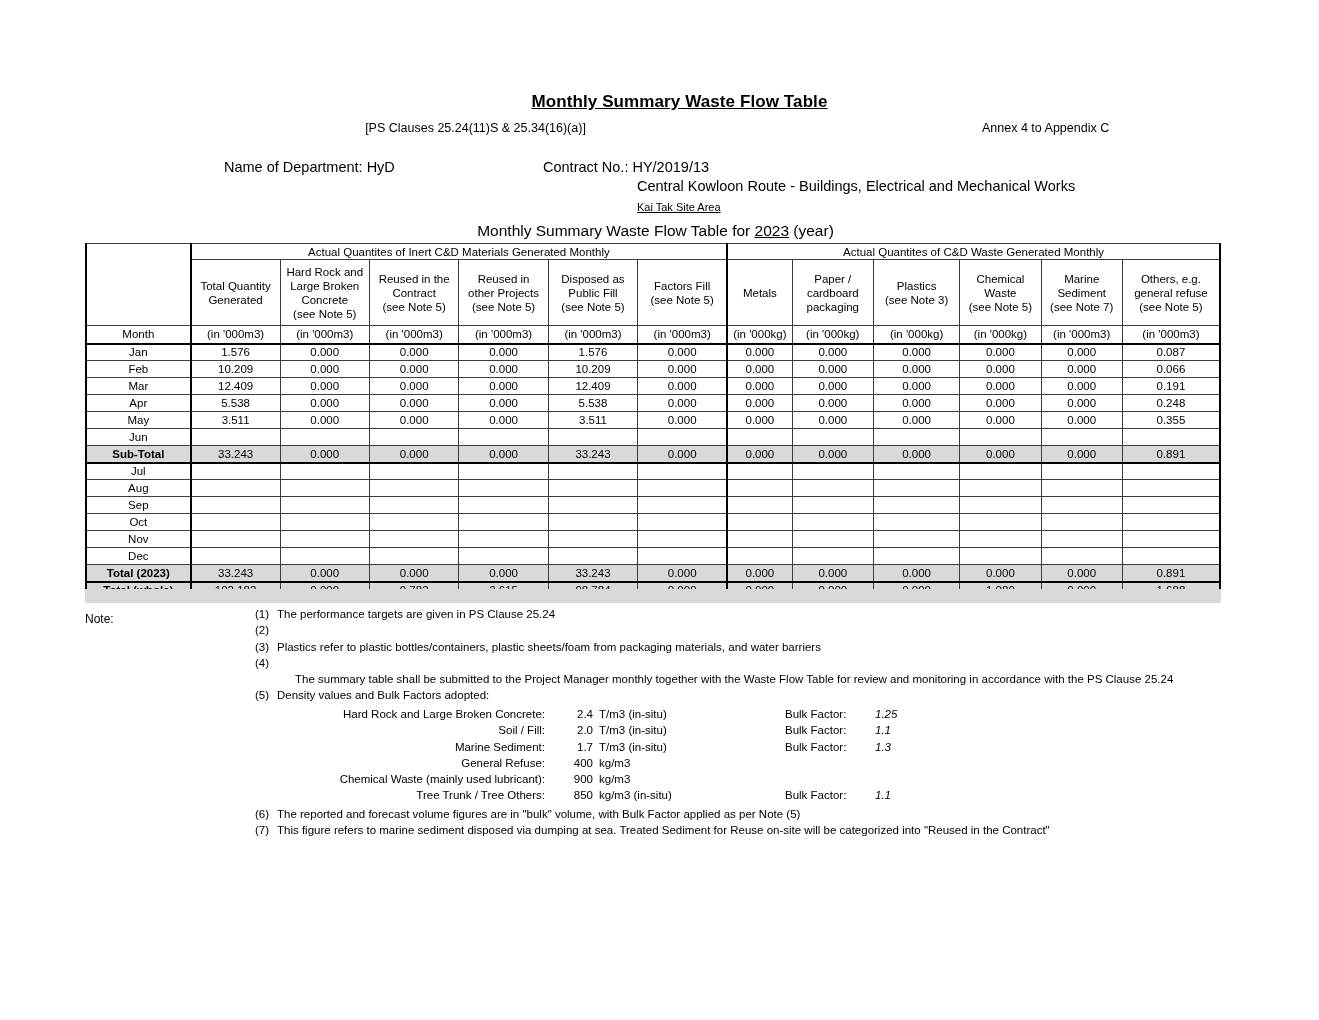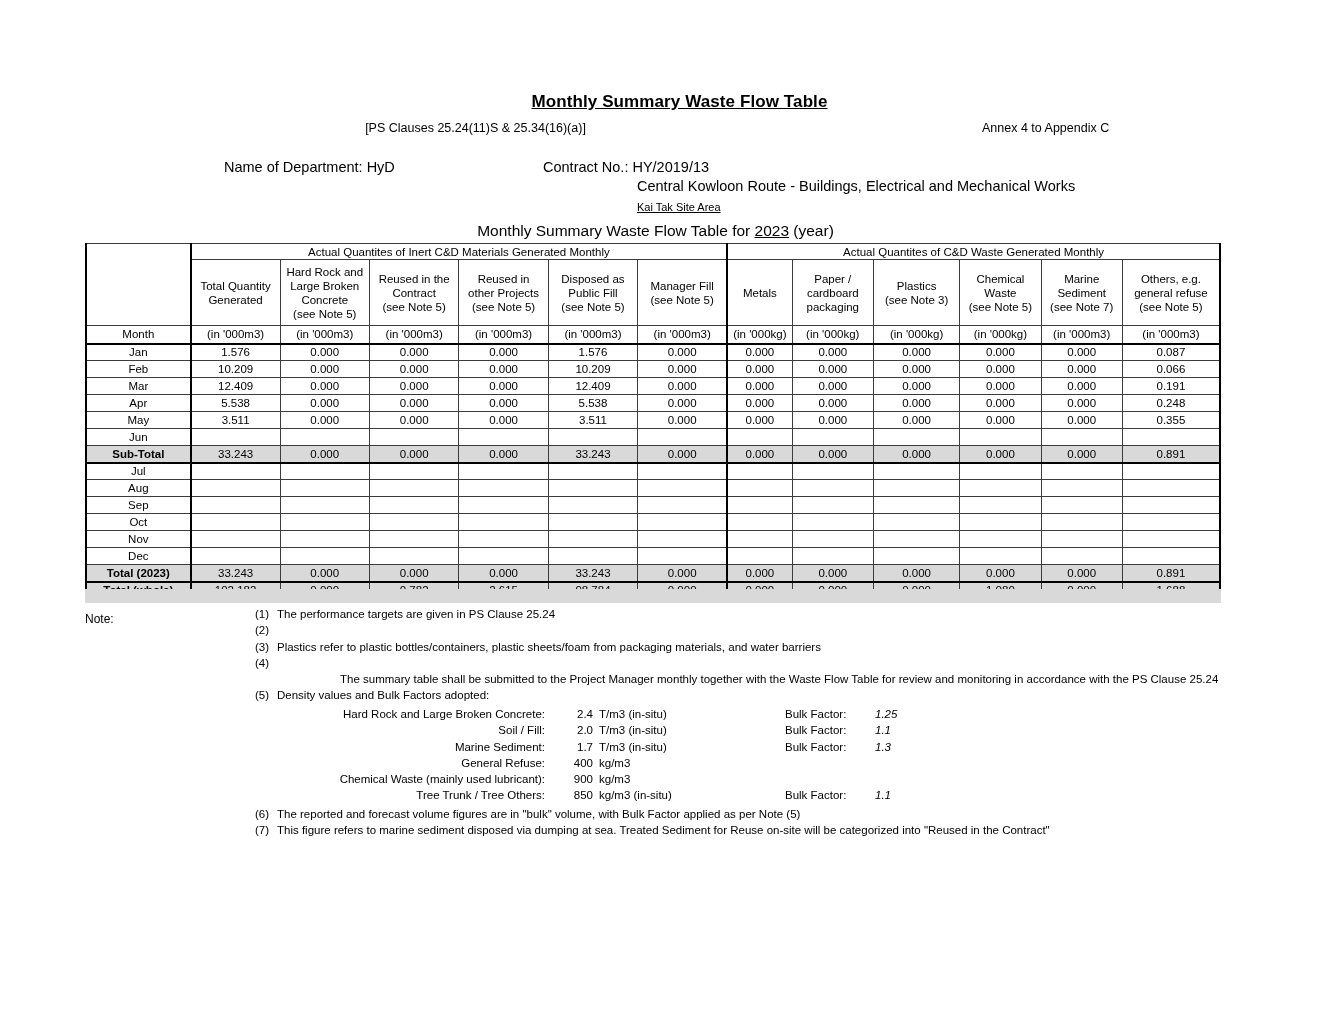--- a/index.html
+++ b/index.html
@@ -139,21 +139,21 @@
   .note-label { position: absolute; left: 85px; top: 4px; font-size: 12px; }
   .note-list { position: absolute; left: 255px; top: 0; width: 1060px; }
   .note-line {
     position: relative;
     height: 16.3px;
     white-space: nowrap;
     font-size: 11.5px;
   }
   .note-num { position: absolute; left: 0; top: 0; width: 22px; }
   .note-txt { position: absolute; left: 22px; top: 0; }
-  .note-txt.indent { left: 40px; margin-left: 45px; }
+  .note-txt.indent { left: 40px; }
 
   
   .density {
     position: absolute;
     left: 255px;
     top: 100px;
     width: 1000px;
     font-size: 11.5px;
   }
   .density-row { position: relative; height: 16.3px; white-space: nowrap; }
@@ -242,21 +242,21 @@
             <div>Reused in</div>
             <div>other Projects</div>
             <div>(see Note 5)</div>
           </td>
           <td class="col-head">
             <div>Disposed as</div>
             <div>Public Fill</div>
             <div>(see Note 5)</div>
           </td>
           <td class="col-head">
-            <div>Manager Fill</div>
+            <div>Factors Fill</div>
             <div>(see Note 5)</div>
           </td>
           <td class="col-head sep-left">
             <div>Metals</div>
           </td>
           <td class="col-head">
             <div>Paper /</div>
             <div>cardboard</div>
             <div>packaging</div>
           </td>

